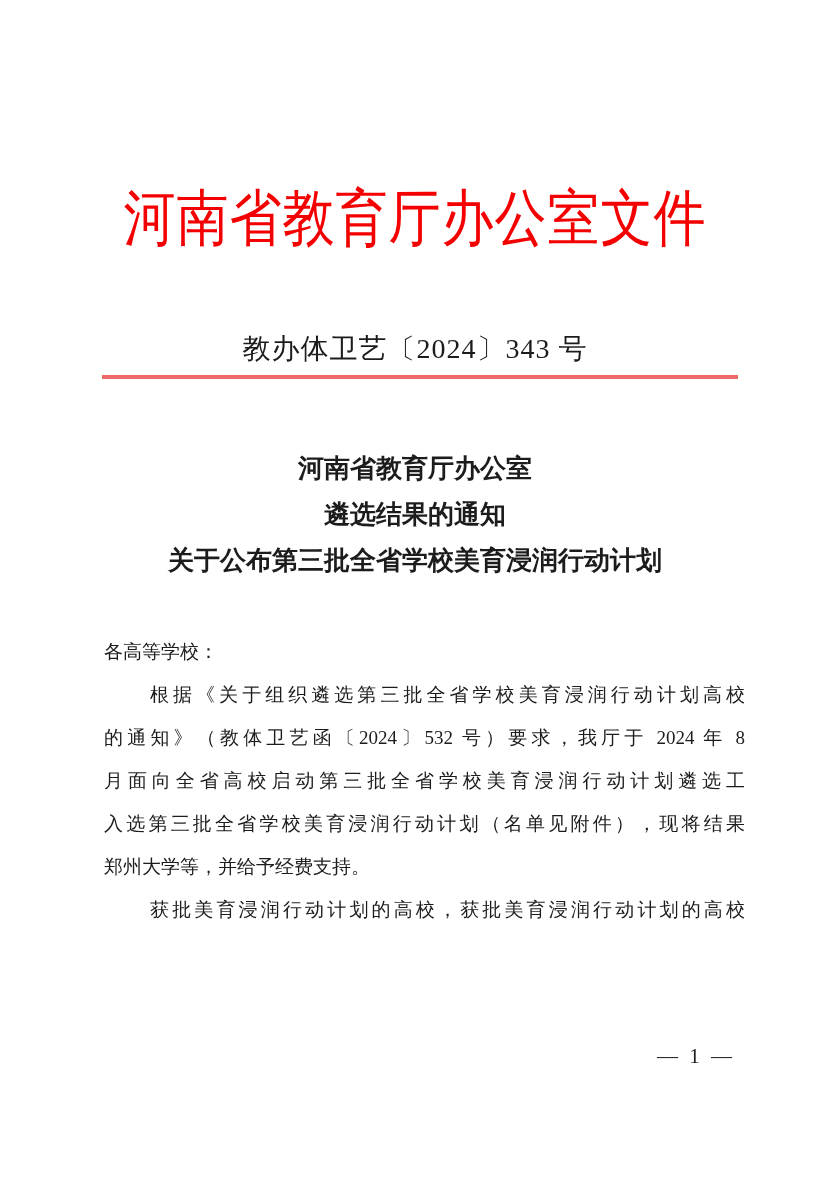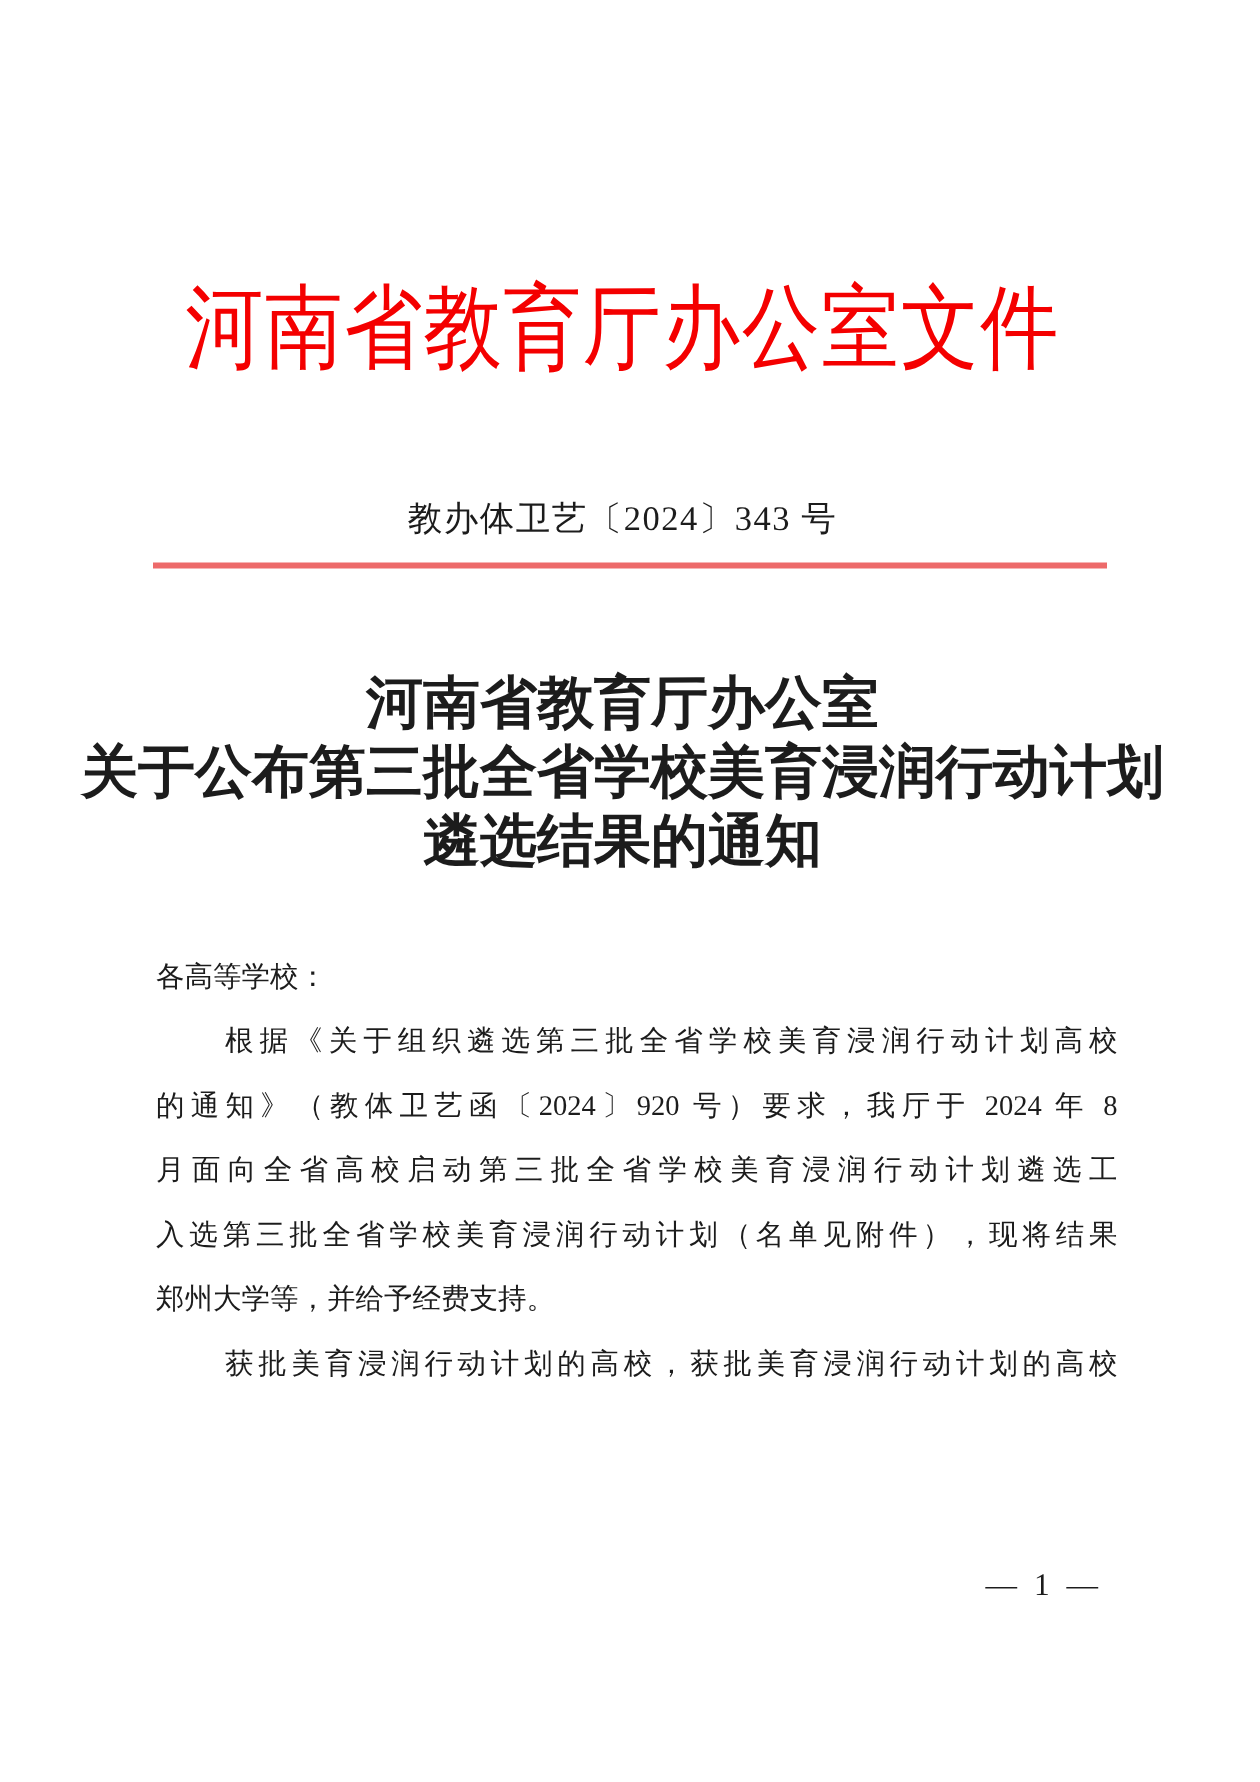--- a/index.html
+++ b/index.html
@@ -29,39 +29,39 @@
     transform: scaleY(1.18);
     transform-origin: center top;
     letter-spacing: 1px;
   }
   .doc-number {
     position: absolute;
     top: 330px;
     left: 0;
     width: 100%;
     text-align: center;
-    font-size: 23px;
+    font-size: 28px;
     letter-spacing: 1px;
   }
   .red-rule {
     position: absolute;
     top: 375px;
     left: 102px;
     width: 636px;
     height: 4px;
     background: var(--rule-red, #ed6a6a);
   }
   .doc-title {
     position: absolute;
     top: 446px;
     left: 0;
     width: 100%;
     text-align: center;
     font-weight: bold;
-    font-size: 38px;
+    font-size: 26px;
     line-height: 46px;
   }
   .body-text {
     position: absolute;
     top: 630px;
     left: 104px;
     width: 641px;
     font-size: 19px;
     line-height: 43px;
   }
@@ -92,28 +92,28 @@
 <div class="page">
 
   <div class="header-title">河南省教育厅办公室文件</div>
 
   <div class="doc-number">教办体卫艺〔2024〕343 号</div>
 
   <div class="red-rule"></div>
 
   <div class="doc-title">
     <div>河南省教育厅办公室</div>
+    <div>遴选结果的通知</div>
     <div>关于公布第三批全省学校美育浸润行动计划</div>
-    <div>遴选结果的通知</div>
   </div>
 
   <div class="body-text">
     <div class="body-line">各高等学校：</div>
     <div class="body-line indent fill">根据《关于组织遴选第三批全省学校美育浸润行动计划高校</div>
-    <div class="body-line fill">的通知》（教体卫艺函〔2024〕920 号）要求，我厅于 2024 年 8</div>
+    <div class="body-line fill">的通知》（教体卫艺函〔2024〕532 号）要求，我厅于 2024 年 8</div>
     <div class="body-line fill">月面向全省高校启动第三批全省学校美育浸润行动计划遴选工</div>
     <div class="body-line fill">入选第三批全省学校美育浸润行动计划（名单见附件），现将结果</div>
     <div class="body-line">郑州大学等，并给予经费支持。</div>
     <div class="body-line indent fill">获批美育浸润行动计划的高校，获批美育浸润行动计划的高校</div>
 
   </div>
 
   <div class="page-number">— 1 —</div>
 
 </div>

